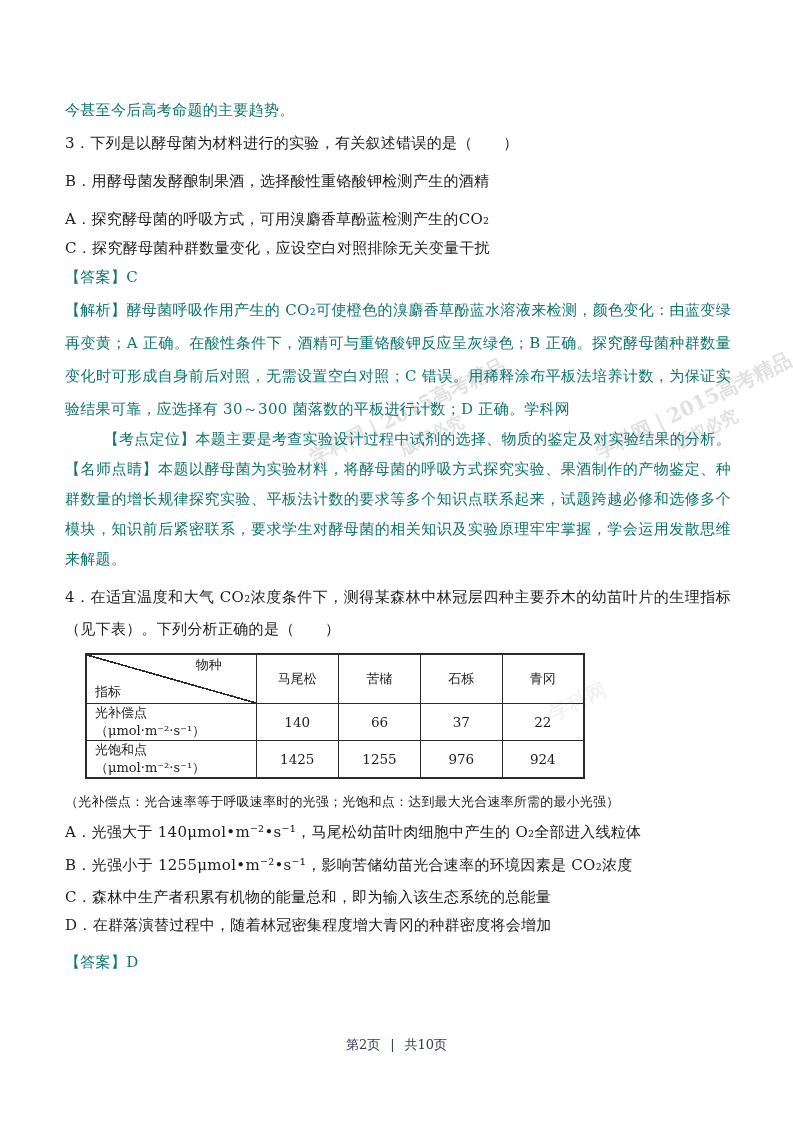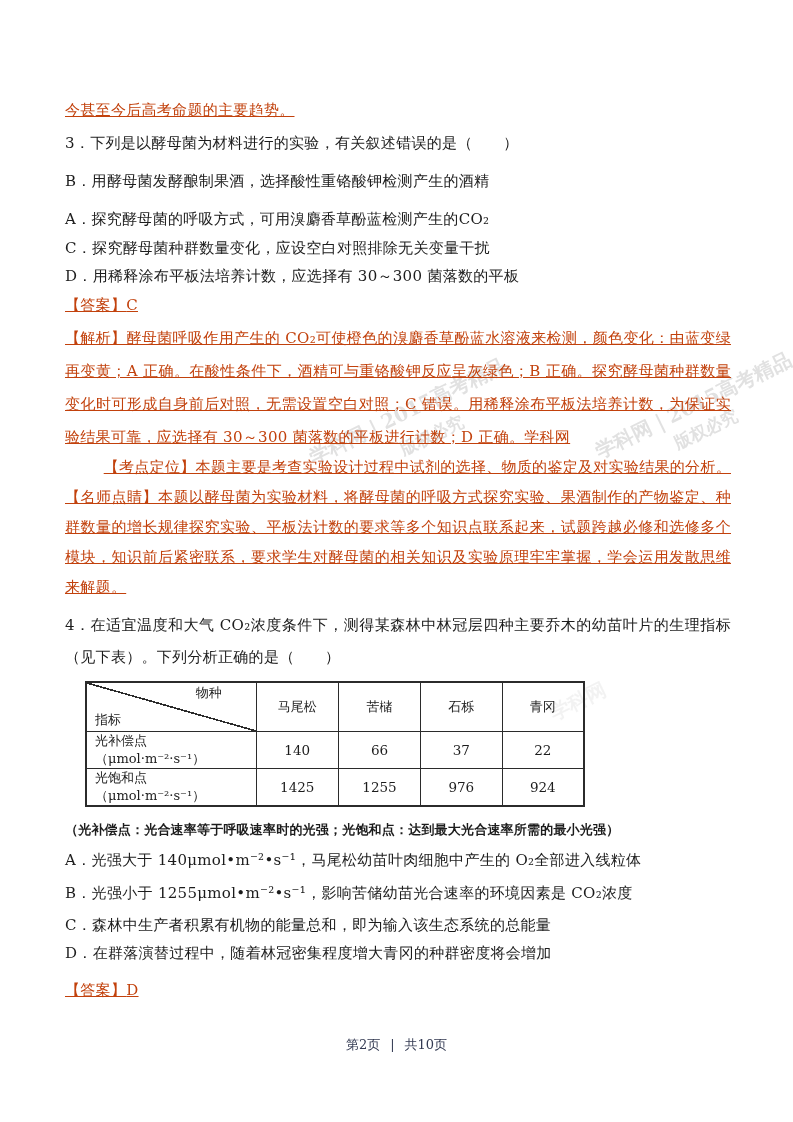--- a/index.html
+++ b/index.html
@@ -21,21 +21,21 @@
     font-size:15px;
     line-height:20px;
     white-space:nowrap;
     letter-spacing:0.3px;
   }
   .para{
     font-size:15px;
     text-align:justify;
     letter-spacing:0.3px;
   }
-  .red{color:#c2410c;text-decoration:underline;}
+  .red{color:#0f766e;}
   .intro{margin-top:0;}
   .q3-stem{margin-top:13px;}
   .opt-a3{margin-top:18px;}
   .opt-b3{margin-top:18px;}
   .opt-c3{margin-top:9px;}
   .opt-d3{margin-top:8px;}
   .ans3{margin-top:9px;}
   .analysis{margin-top:7px;line-height:33px;}
   .kaodian{margin-top:3px;text-align:right;}
   .mingshi{margin-top:5px;line-height:30px;}
@@ -59,21 +59,21 @@
       transparent calc(50% + 0.8px));
   }
   .corner-top{position:absolute;top:1px;right:34px;font-size:13px;}
   .corner-bottom{position:absolute;bottom:2px;left:8px;font-size:13px;}
   td.colhead{width:84px;height:36px;text-align:center;font-size:13px;}
   td.rowlabel{height:20px;padding:0 0 0 8px;text-align:left;font-size:13px;}
   td.val{text-align:center;font-size:13.5px;}
   .table-note{
     margin-top:13px;
     font-size:13px;
-    font-weight:700;
+    font-weight:400;
     letter-spacing:0.2px;
   }
   .opt-a4{margin-top:10px;}
   .opt-b4{margin-top:13px;}
   .opt-c4{margin-top:12px;}
   .opt-d4{margin-top:8px;}
   .ans4{margin-top:17px;}
   .footer{
     position:absolute;
     left:0;right:0;top:1036px;
@@ -111,21 +111,20 @@
   <div class="wm wm5">学科网</div>
 
   <div class="content">
 
     <div class="line red intro">今甚至今后高考命题的主要趋势。</div>
 
     <div class="line q3-stem">3．下列是以酵母菌为材料进行的实验，有关叙述错误的是（　　）</div>
     <div class="line opt-b3">B．用酵母菌发酵酿制果酒，选择酸性重铬酸钾检测产生的酒精</div>
     <div class="line opt-a3">A．探究酵母菌的呼吸方式，可用溴麝香草酚蓝检测产生的CO₂</div>
     <div class="line opt-c3">C．探究酵母菌种群数量变化，应设空白对照排除无关变量干扰</div>
-    <div class="line opt-d3">D．用稀释涂布平板法培养计数，应选择有 30～300 菌落数的平板</div>
 
     <div class="line red ans3">
       <span>【答案】</span><span>C</span>
     </div>
 
     <div class="para red analysis">【解析】酵母菌呼吸作用产生的 CO₂可使橙色的溴麝香草酚蓝水溶液来检测，颜色变化：由蓝变绿再变黄；A 正确。在酸性条件下，酒精可与重铬酸钾反应呈灰绿色；B 正确。探究酵母菌种群数量变化时可形成自身前后对照，无需设置空白对照；C 错误。用稀释涂布平板法培养计数，为保证实验结果可靠，应选择有 30～300 菌落数的平板进行计数；D 正确。学科网</div>
 
     <div class="line red kaodian">【考点定位】本题主要是考查实验设计过程中试剂的选择、物质的鉴定及对实验结果的分析。</div>
 
     <div class="para red mingshi">【名师点睛】本题以酵母菌为实验材料，将酵母菌的呼吸方式探究实验、果酒制作的产物鉴定、种群数量的增长规律探究实验、平板法计数的要求等多个知识点联系起来，试题跨越必修和选修多个模块，知识前后紧密联系，要求学生对酵母菌的相关知识及实验原理牢牢掌握，学会运用发散思维来解题。</div>

